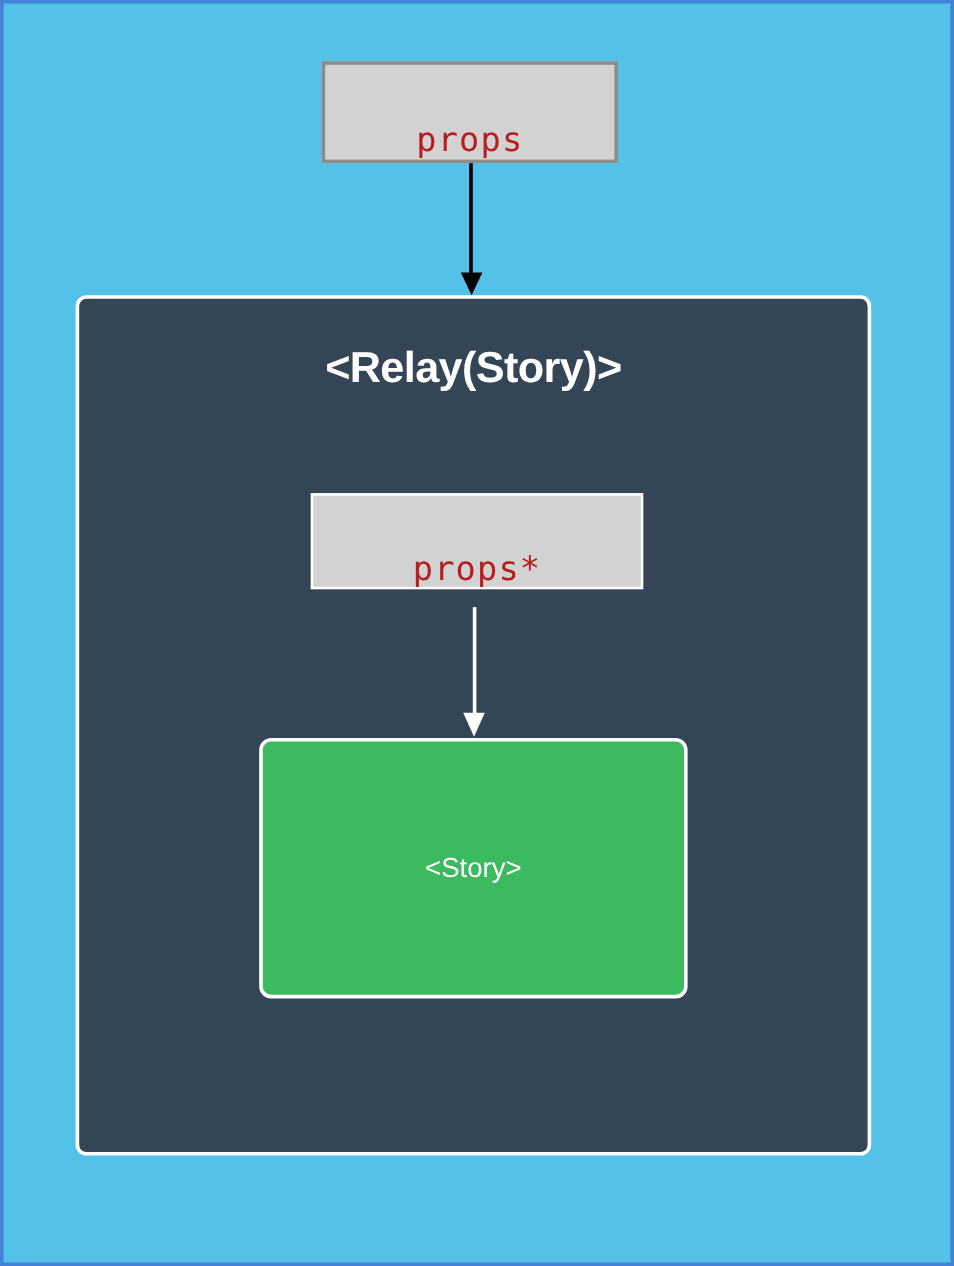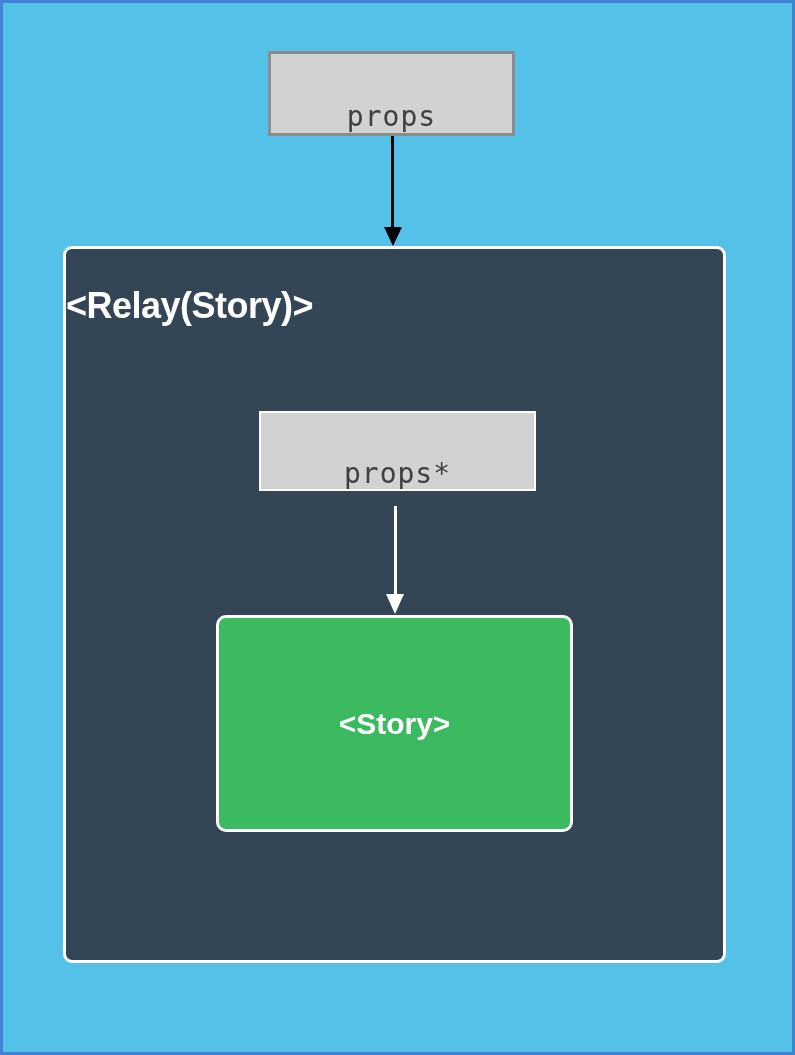--- a/index.html
+++ b/index.html
@@ -28,21 +28,21 @@
     left: 265px;
     top: 48px;
     width: 247px;
     height: 85px;
     background: #d2d2d2;
     border: 3px solid #8c8c8c;
   }
   .mono-label {
     font-family: "DejaVu Sans Mono", monospace;
     font-size: 28px;
-    color: #404040;
+    color: #b91c1c;
     letter-spacing: 1px;
     margin-top: 45px;
   }
   
   .arrow-line {
     position: absolute;
     width: 3px;
   }
   .arrow-black-line {
     left: 388px;
@@ -72,20 +72,21 @@
     box-sizing: border-box;
     background: #344556;
     border: 3px solid #ffffff;
     border-radius: 9px;
   }
   .relay-title {
     position: absolute;
     left: 0;
     top: 36px;
     width: 100%;
+    text-align: center;
     font-size: 36px;
     font-weight: bold;
     color: #ffffff;
     letter-spacing: -0.5px;
   }
   
   .props-star-node {
     left: 193px;
     top: 162px;
     width: 277px;
@@ -111,22 +112,22 @@
   .story-node {
     left: 150px;
     top: 366px;
     width: 357px;
     height: 217px;
     background: #3bba5f;
     border: 3px solid #ffffff;
     border-radius: 10px;
   }
   .story-label {
-    font-size: 30px;
-    font-weight: bold;
+    font-size: 23px;
+    font-weight: normal;
     color: #ffffff;
   }
 </style>
 </head>
 <body>
 
 <div class="page">
 
   <div class="node props-node">
     <span class="mono-label">props</span>

